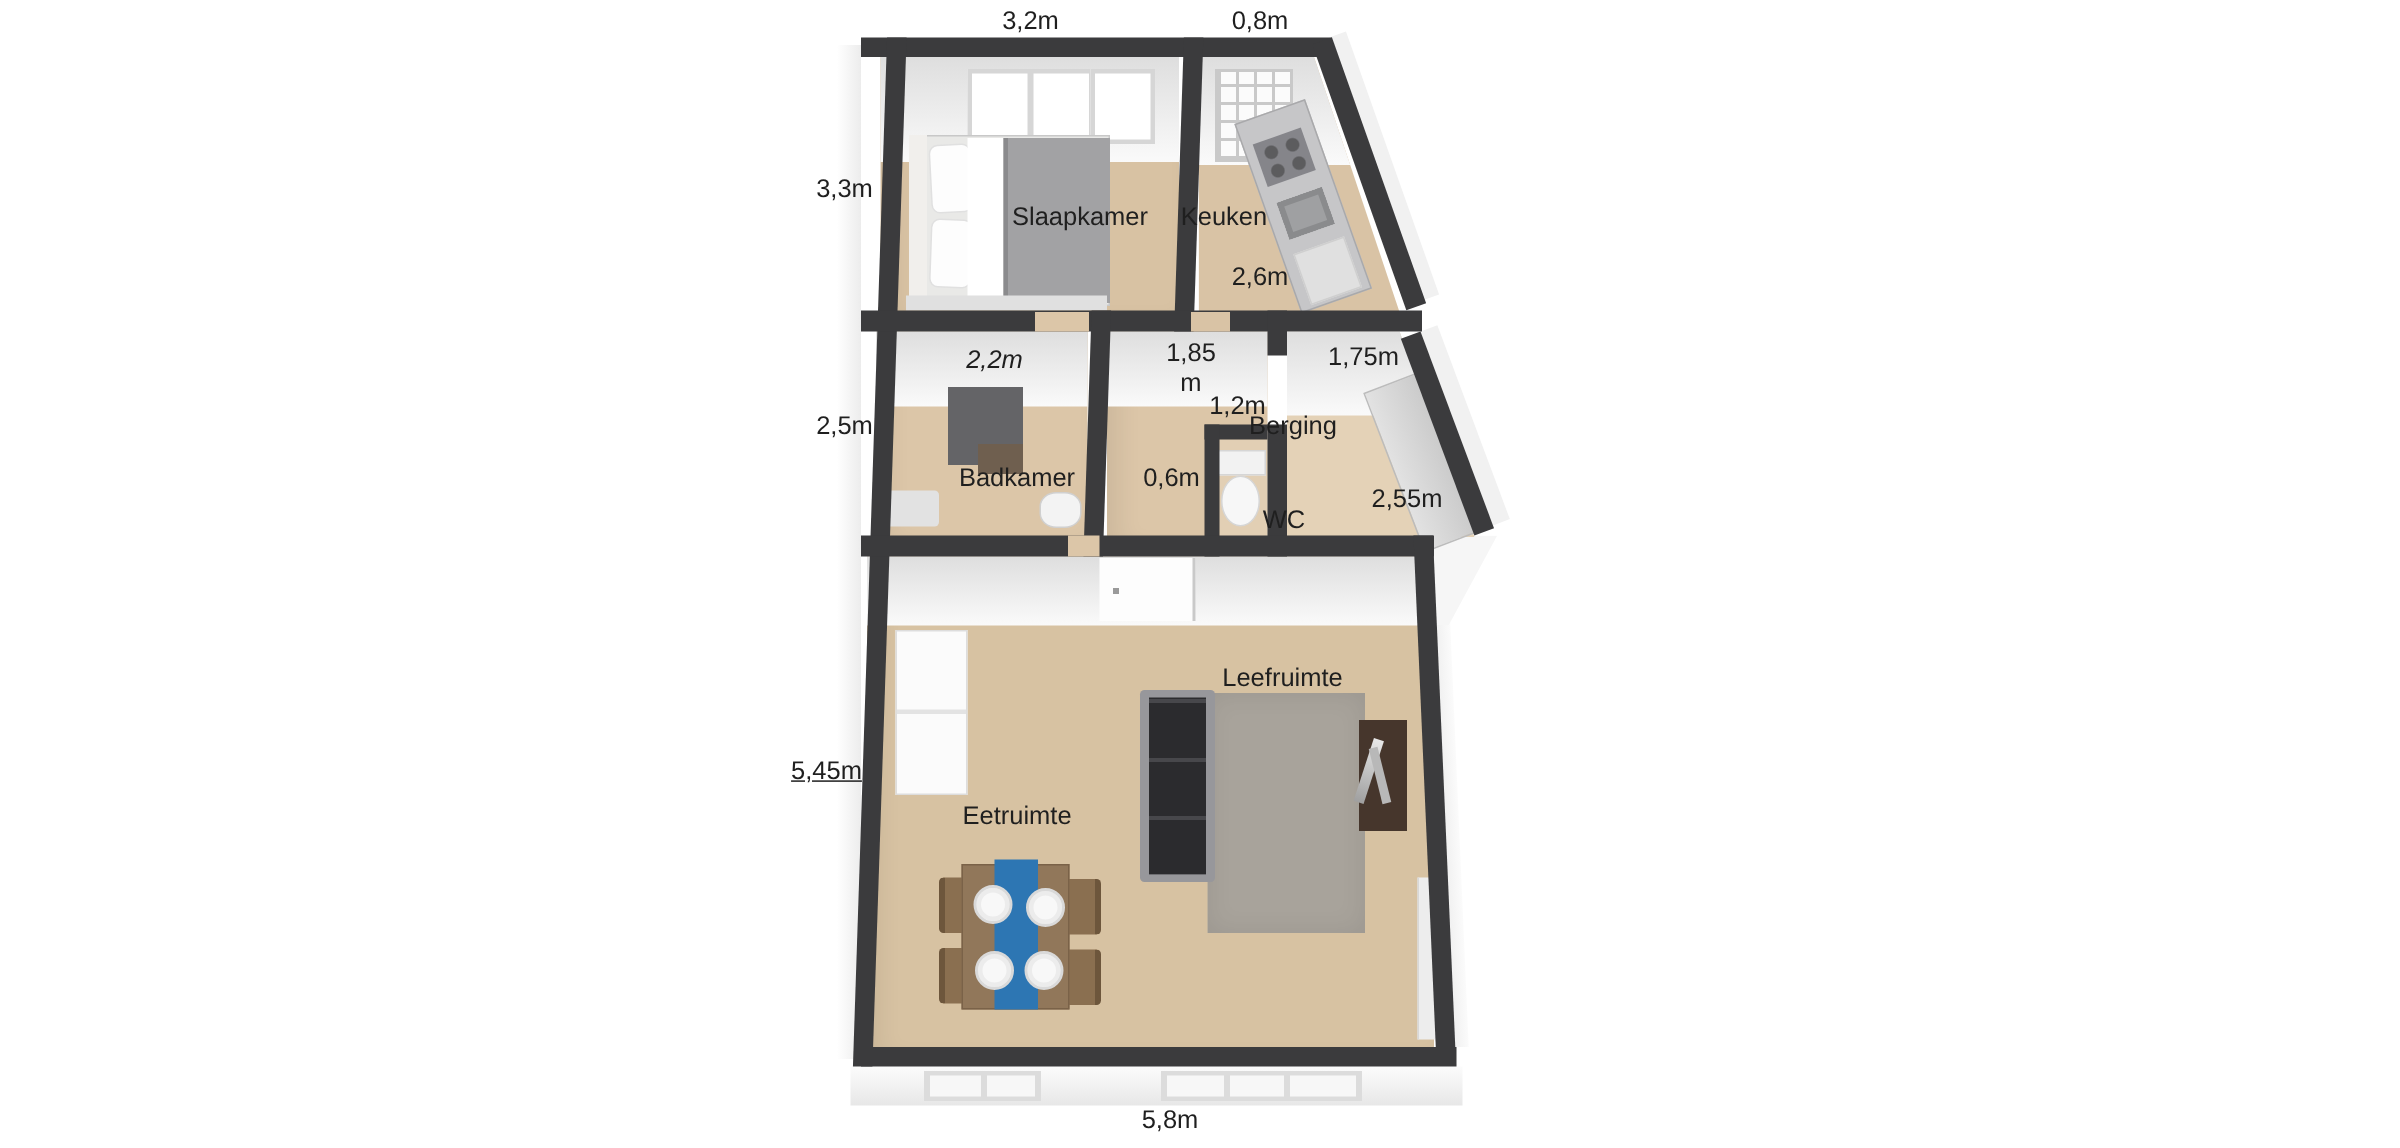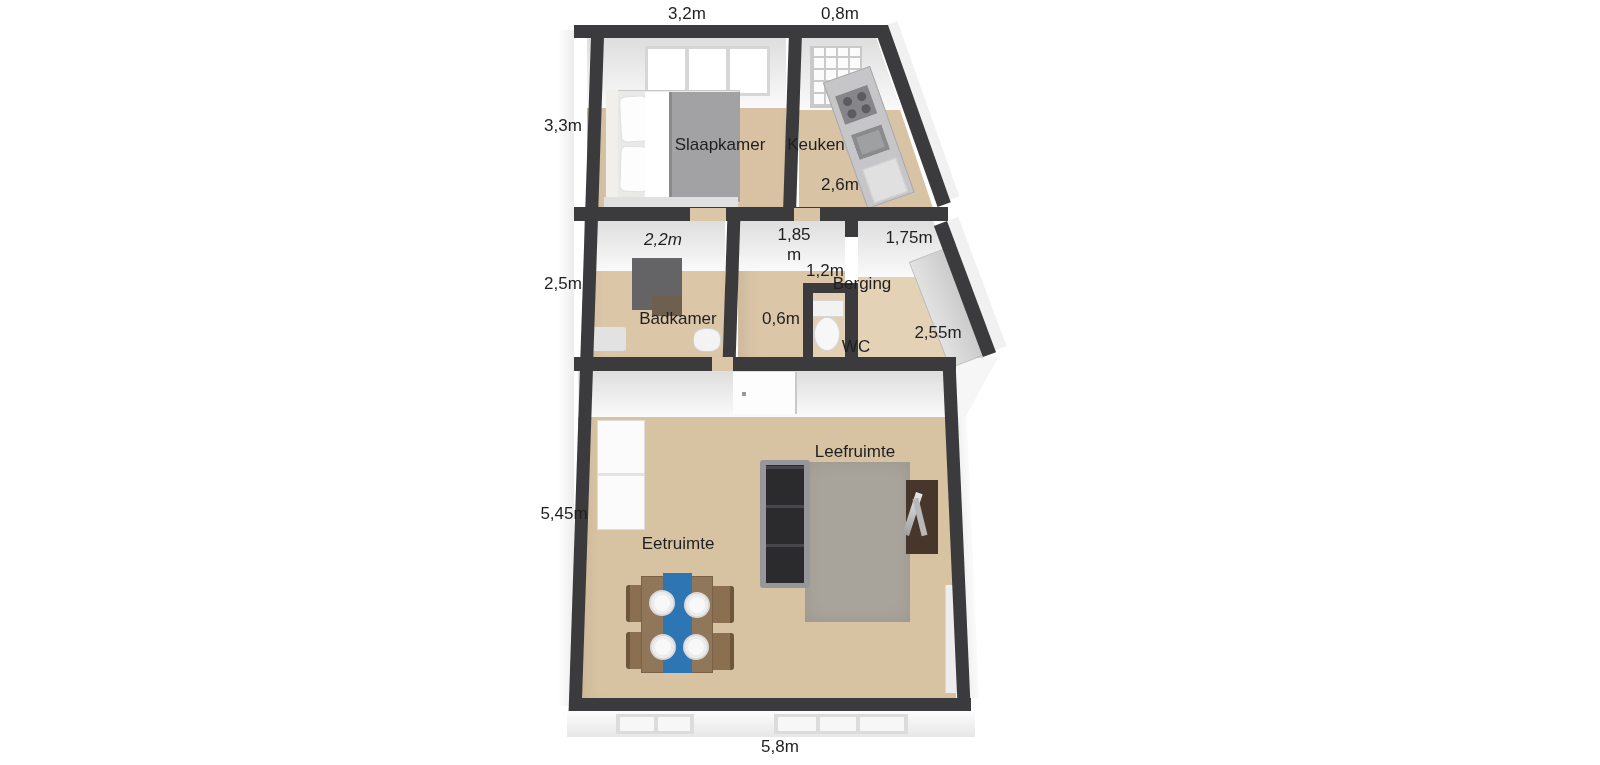--- a/index.html
+++ b/index.html
@@ -133,21 +133,21 @@
   <div class="winpane" style="left:658px;top:717px;width:32px;height:14px;"></div>
   <div class="abs" style="left:774px;top:714px;width:134px;height:20px;background:#dcdcdc;"></div>
   <div class="winpane" style="left:778px;top:717px;width:38px;height:14px;"></div>
   <div class="winpane" style="left:820px;top:717px;width:36px;height:14px;"></div>
   <div class="winpane" style="left:860px;top:717px;width:44px;height:14px;"></div>
 
   <div class="lbl" style="left:687px;top:14px;text-align:center;">3,2m</div>
   <div class="lbl" style="left:840px;top:14px;">0,8m</div>
   <div class="lbl" style="left:563px;top:126px;">3,3m</div>
   <div class="lbl" style="left:563px;top:284px;">2,5m</div>
-  <div class="lbl" style="left:564px;top:514px;">5,45m</div>
+  <div class="lbl" style="left:551px;top:514px;text-decoration:underline;">5,45m</div>
   <div class="lbl" style="left:840px;top:185px;">2,6m</div>
   <div class="lbl" style="left:663px;top:240px;font-style:italic;">2,2m</div>
   <div class="lbl two" style="left:794px;top:245px;">1,85
 m</div>
   <div class="lbl" style="left:825px;top:271px;">1,2m</div>
   <div class="lbl" style="left:909px;top:238px;">1,75m</div>
   <div class="lbl" style="left:781px;top:319px;">0,6m</div>
   <div class="lbl" style="left:938px;top:333px;">2,55m</div>
   <div class="lbl" style="left:780px;top:747px;">5,8m</div>
 

